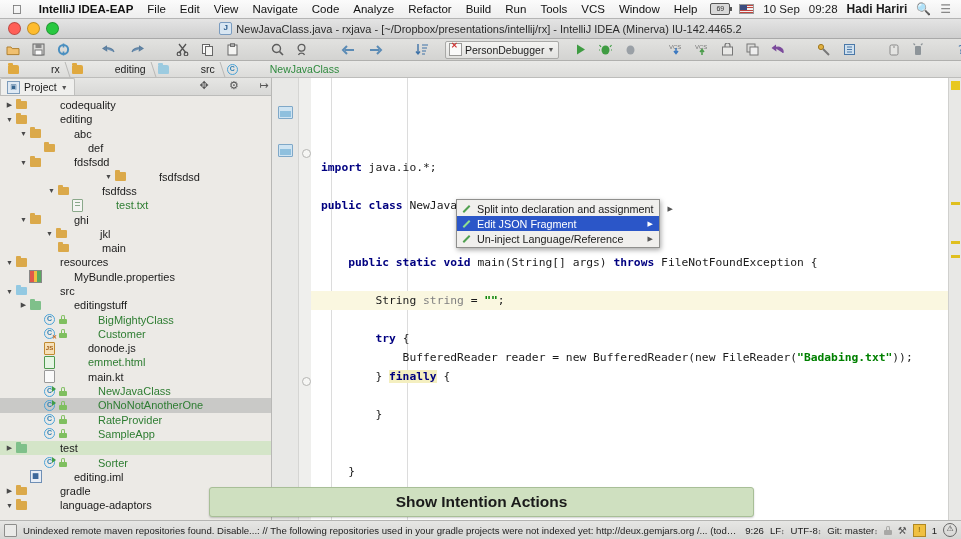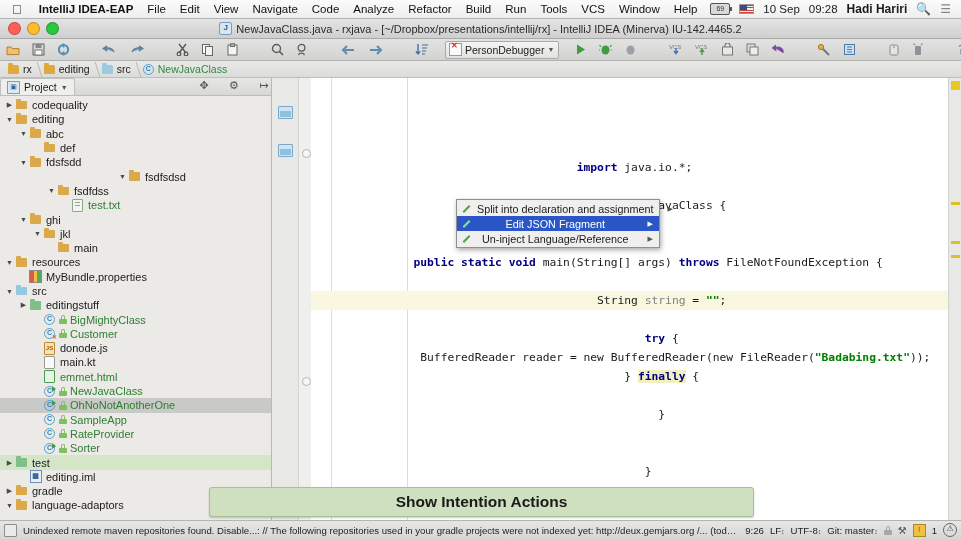--- a/index.html
+++ b/index.html
@@ -127,25 +127,25 @@
   .cicon{width:11px;height:11px;border-radius:50%;border:1.5px solid #4aa3d8;box-sizing:border-box;
     font-size:7px;line-height:8px;text-align:center;color:#2b7fb5;font-weight:bold;position:relative;}
   .cicon.run:after{content:"";position:absolute;right:-2px;top:-1px;width:0;height:0;
     border-left:4px solid #3e9c46;border-top:3px solid transparent;border-bottom:3px solid transparent;}
   .cicon.x:after{content:"✕";position:absolute;right:-3px;bottom:-3px;font-size:6px;color:#cf6a20;}
   .lock{width:8px;height:9px;margin-right:2px;display:inline-block;position:relative;flex:none;}
   .lock:after{content:"";position:absolute;left:0;bottom:0;width:8px;height:5px;background:#7fbf5f;border-radius:1px;}
   .lock:before{content:"";position:absolute;left:2px;top:0;width:4px;height:5px;border:1.4px solid #7fbf5f;border-bottom:none;border-radius:3px 3px 0 0;box-sizing:border-box;}
   .propsico{width:11px;height:11px;background:linear-gradient(90deg,#e0584a 0 33%,#f0c040 33% 66%,#5aa860 66% 100%);border:1px solid #888;}
   .imlico{width:10px;height:11px;background:#e8eef6;border:1px solid #6f8fb5;color:#2f5e94;font-size:7px;line-height:10px;text-align:center;font-weight:bold;}
-  .lbl{padding-left:1px;}
+  .lbl{padding-left:1px;margin-left:28px;}
   .lbl.green{color:#2e7d32;}
 
   
-  .editor{flex:1;position:relative;background:#0c4a6e;display:flex;overflow:hidden;text-align:center;}
+  .editor{flex:1;position:relative;background:#0c4a6e;display:flex;overflow:hidden;}
   .gutter{width:26px;background:#e8e8e6;border-right:1px solid #d5d5d3;flex:none;position:relative;}
   .gmark{position:absolute;left:6px;width:13px;height:11px;background:#cfe4f2;border:1px solid #7fa8c8;border-radius:1px;}
   .gmark:after{content:"";position:absolute;left:1px;top:4px;right:1px;bottom:1px;background:#8fc0de;}
   .foldcol{width:12px;background:#efefed;flex:none;position:relative;}
   .fold-h{position:absolute;left:3px;width:7px;height:7px;border:1px solid #b5b5b3;border-radius:50%;background:#f6f6f4;}
   .code{
     flex:1;position:relative;font-family:"DejaVu Sans Mono",monospace;
     font-size:11.3px;line-height:19px;padding-top:4px;box-sizing:border-box;
     background:#ffffff;white-space:pre;
   }
@@ -520,21 +520,21 @@
             </span>
             <span class="lbl green">test.txt</span>
           </div>
           <div class="row" style="padding-left: 18px;">
             <span class="tw">▼</span>
             <span class="ico">
               <span class="f"></span>
             </span>
             <span class="lbl">ghi</span>
           </div>
-          <div class="row" style="padding-left: 32px; align-items: center;">
+          <div class="row" style="padding-left: 44px; align-items: center;">
             <span class="tw">▼</span>
             <span class="ico">
               <span class="f"></span>
             </span>
             <span class="lbl">jkl</span>
           </div>
           <div class="row" style="padding-left: 46px;">
             <span class="tw"></span>
             <span class="ico">
               <span class="f"></span>
@@ -588,30 +588,30 @@
           <div class="row" style="padding-left: 32px;">
             <span class="tw"></span>
             <span class="ico">
               <span class="docico js">JS</span>
             </span>
             <span class="lbl">donode.js</span>
           </div>
           <div class="row" style="padding-left: 32px;">
             <span class="tw"></span>
             <span class="ico">
+              <span class="docico html"></span>
+            </span>
+            <span class="lbl green">emmet.html</span>
+          </div>
+          <div class="row" style="padding-left: 32px;">
+            <span class="tw"></span>
+            <span class="ico">
               <span class="docico kt"></span>
             </span>
             <span class="lbl">main.kt</span>
-          </div>
-          <div class="row" style="padding-left: 32px;">
-            <span class="tw"></span>
-            <span class="ico">
-              <span class="docico html"></span>
-            </span>
-            <span class="lbl green">emmet.html</span>
           </div>
           <div class="row" style="padding-left: 32px;">
             <span class="tw"></span>
             <span class="ico">
               <span class="cicon run">C</span>
             </span>
             <span class="lock"></span>
             <span class="lbl green">NewJavaClass</span>
           </div>
           <div class="row sel" style="padding-left: 32px;">
@@ -621,44 +621,44 @@
             </span>
             <span class="lock"></span>
             <span class="lbl green">OhNoNotAnotherOne</span>
           </div>
           <div class="row" style="padding-left: 32px;">
             <span class="tw"></span>
             <span class="ico">
               <span class="cicon">C</span>
             </span>
             <span class="lock"></span>
+            <span class="lbl green">RateProvider</span>
+          </div>
+          <div class="row" style="padding-left: 32px;">
+            <span class="tw"></span>
+            <span class="ico">
+              <span class="cicon">C</span>
+            </span>
+            <span class="lock"></span>
             <span class="lbl green">SampleApp</span>
           </div>
-          <div class="row" style="padding-left: 32px;">
-            <span class="tw"></span>
-            <span class="ico">
-              <span class="cicon">C</span>
-            </span>
-            <span class="lock"></span>
-            <span class="lbl green">RateProvider</span>
+          <div class="row selg" style="padding-left: 4px;">
+            <span class="tw">▶</span>
+            <span class="ico">
+              <span class="f green"></span>
+            </span>
+            <span class="lbl">test</span>
           </div>
           <div class="row" style="padding-left: 32px;">
             <span class="tw"></span>
             <span class="ico">
               <span class="cicon run">C</span>
             </span>
             <span class="lock"></span>
             <span class="lbl green">Sorter</span>
-          </div>
-          <div class="row selg" style="padding-left: 4px;">
-            <span class="tw">▶</span>
-            <span class="ico">
-              <span class="f green"></span>
-            </span>
-            <span class="lbl">test</span>
           </div>
           <div class="row" style="padding-left: 18px;">
             <span class="tw"></span>
             <span class="ico">
               <span class="imlico">▦</span>
             </span>
             <span class="lbl">editing.iml</span>
           </div>
           <div class="row" style="padding-left: 4px;">
             <span class="tw">▶</span>

